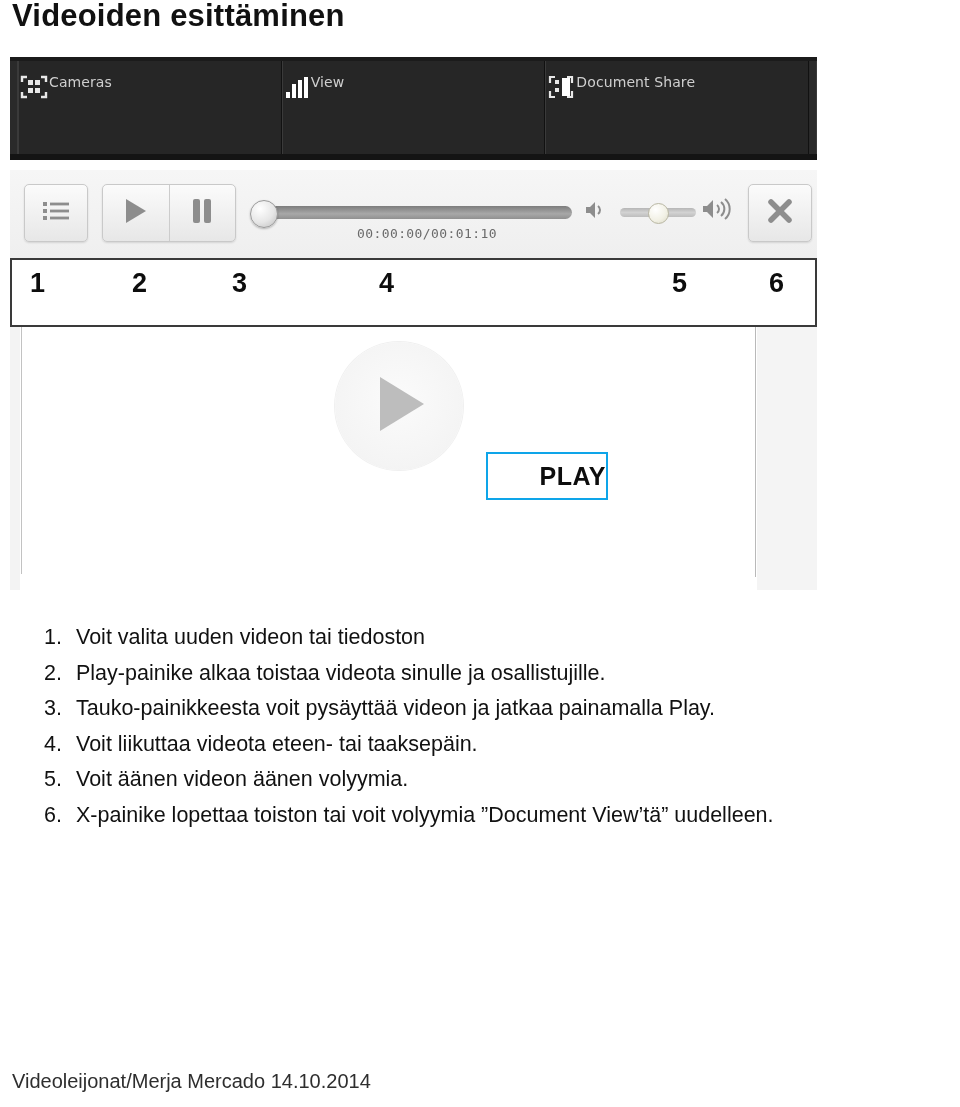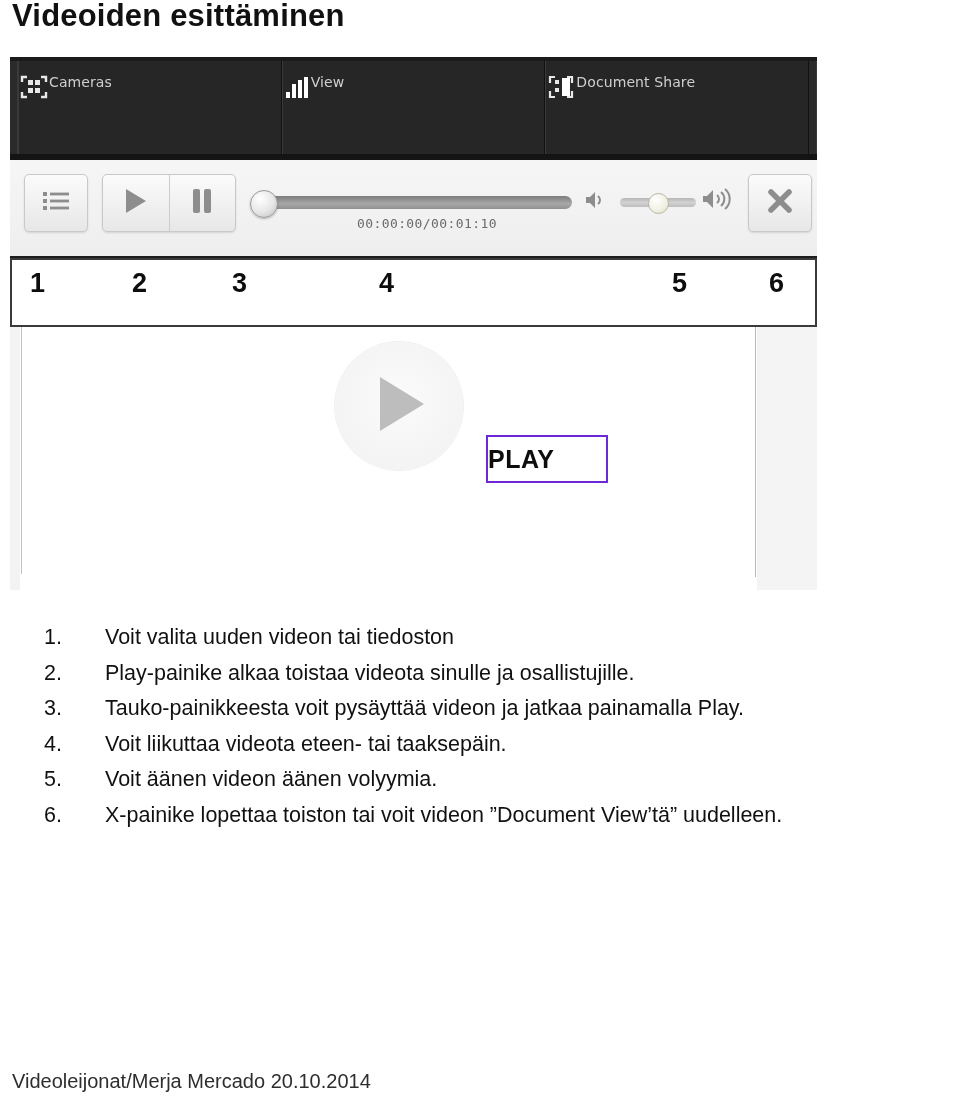--- a/index.html
+++ b/index.html
@@ -89,21 +89,21 @@
     bottom: 0;
     width: 100%;
     height: 6px;
     background: #141414;
   }
 
   
   .controls {
     position: absolute;
     left: 0;
-    top: 103px;
+    top: 113px;
     width: 807px;
     height: 98px;
     background: #f2f2f2;
     background-image: linear-gradient(180deg, #f6f6f6 0%, #eeeeee 100%);
     box-sizing: border-box;
     border-bottom: 2px solid #1d1d1d;
   }
   .ctl-btn {
     position: absolute;
     background: linear-gradient(180deg, #fbfbfb 0%, #e7e7e7 100%);
@@ -225,29 +225,29 @@
     border-radius: 50%;
     background: radial-gradient(circle at 50% 45%, #fbfbfb 0%, #f4f4f4 70%, #ededed 100%);
     box-shadow: 0 0 0 1px #f0f0f0;
     display: flex;
     align-items: center;
     justify-content: center;
   }
   .play-label-box {
     position: absolute;
     left: 486px;
-    top: 435px;
+    top: 452px;
     width: 122px;
     height: 48px;
-    border: 2px solid #6d28d9;
+    border: 2px solid #0ea5e9;
     box-sizing: border-box;
     background: #ffffff;
     display: flex;
     align-items: center;
-    justify-content: flex-start;
+    justify-content: flex-end;
   }
   .play-label-text {
     font-size: 25px;
     font-weight: bold;
     letter-spacing: 0.5px;
     color: #0d0d0d;
   }
 
   
   .steps {
@@ -261,21 +261,21 @@
     align-items: baseline;
     font-size: 21.5px;
     line-height: 35.5px;
     color: #111111;
     white-space: nowrap;
   }
   .step-num {
     width: 32px;
     flex: 0 0 32px;
   }
-  .step-text { flex: 1 1 auto; margin-left: 29px; }
+  .step-text { flex: 1 1 auto; }
 
   
   .footer {
     position: absolute;
     left: 12px;
     top: 1070px;
     font-size: 20px;
     color: #2e2e2e;
     white-space: nowrap;
   }
@@ -470,17 +470,17 @@
   <div class="step">
     <span class="step-num">4.</span>
     <span class="step-text">Voit liikuttaa videota eteen- tai taaksepäin.</span>
   </div>
   <div class="step">
     <span class="step-num">5.</span>
     <span class="step-text">Voit äänen videon äänen volyymia.</span>
   </div>
   <div class="step">
     <span class="step-num">6.</span>
-    <span class="step-text">X-painike lopettaa toiston tai voit videon ”Document View’tä” uudelleen.</span>
+    <span class="step-text">X-painike lopettaa toiston tai voit volyymia ”Document View’tä” uudelleen.</span>
   </div>
 </div>
 
-<div class="footer">Videoleijonat/Merja Mercado 20.10.2014</div>
+<div class="footer">Videoleijonat/Merja Mercado 14.10.2014</div>
 
 </body></html>

